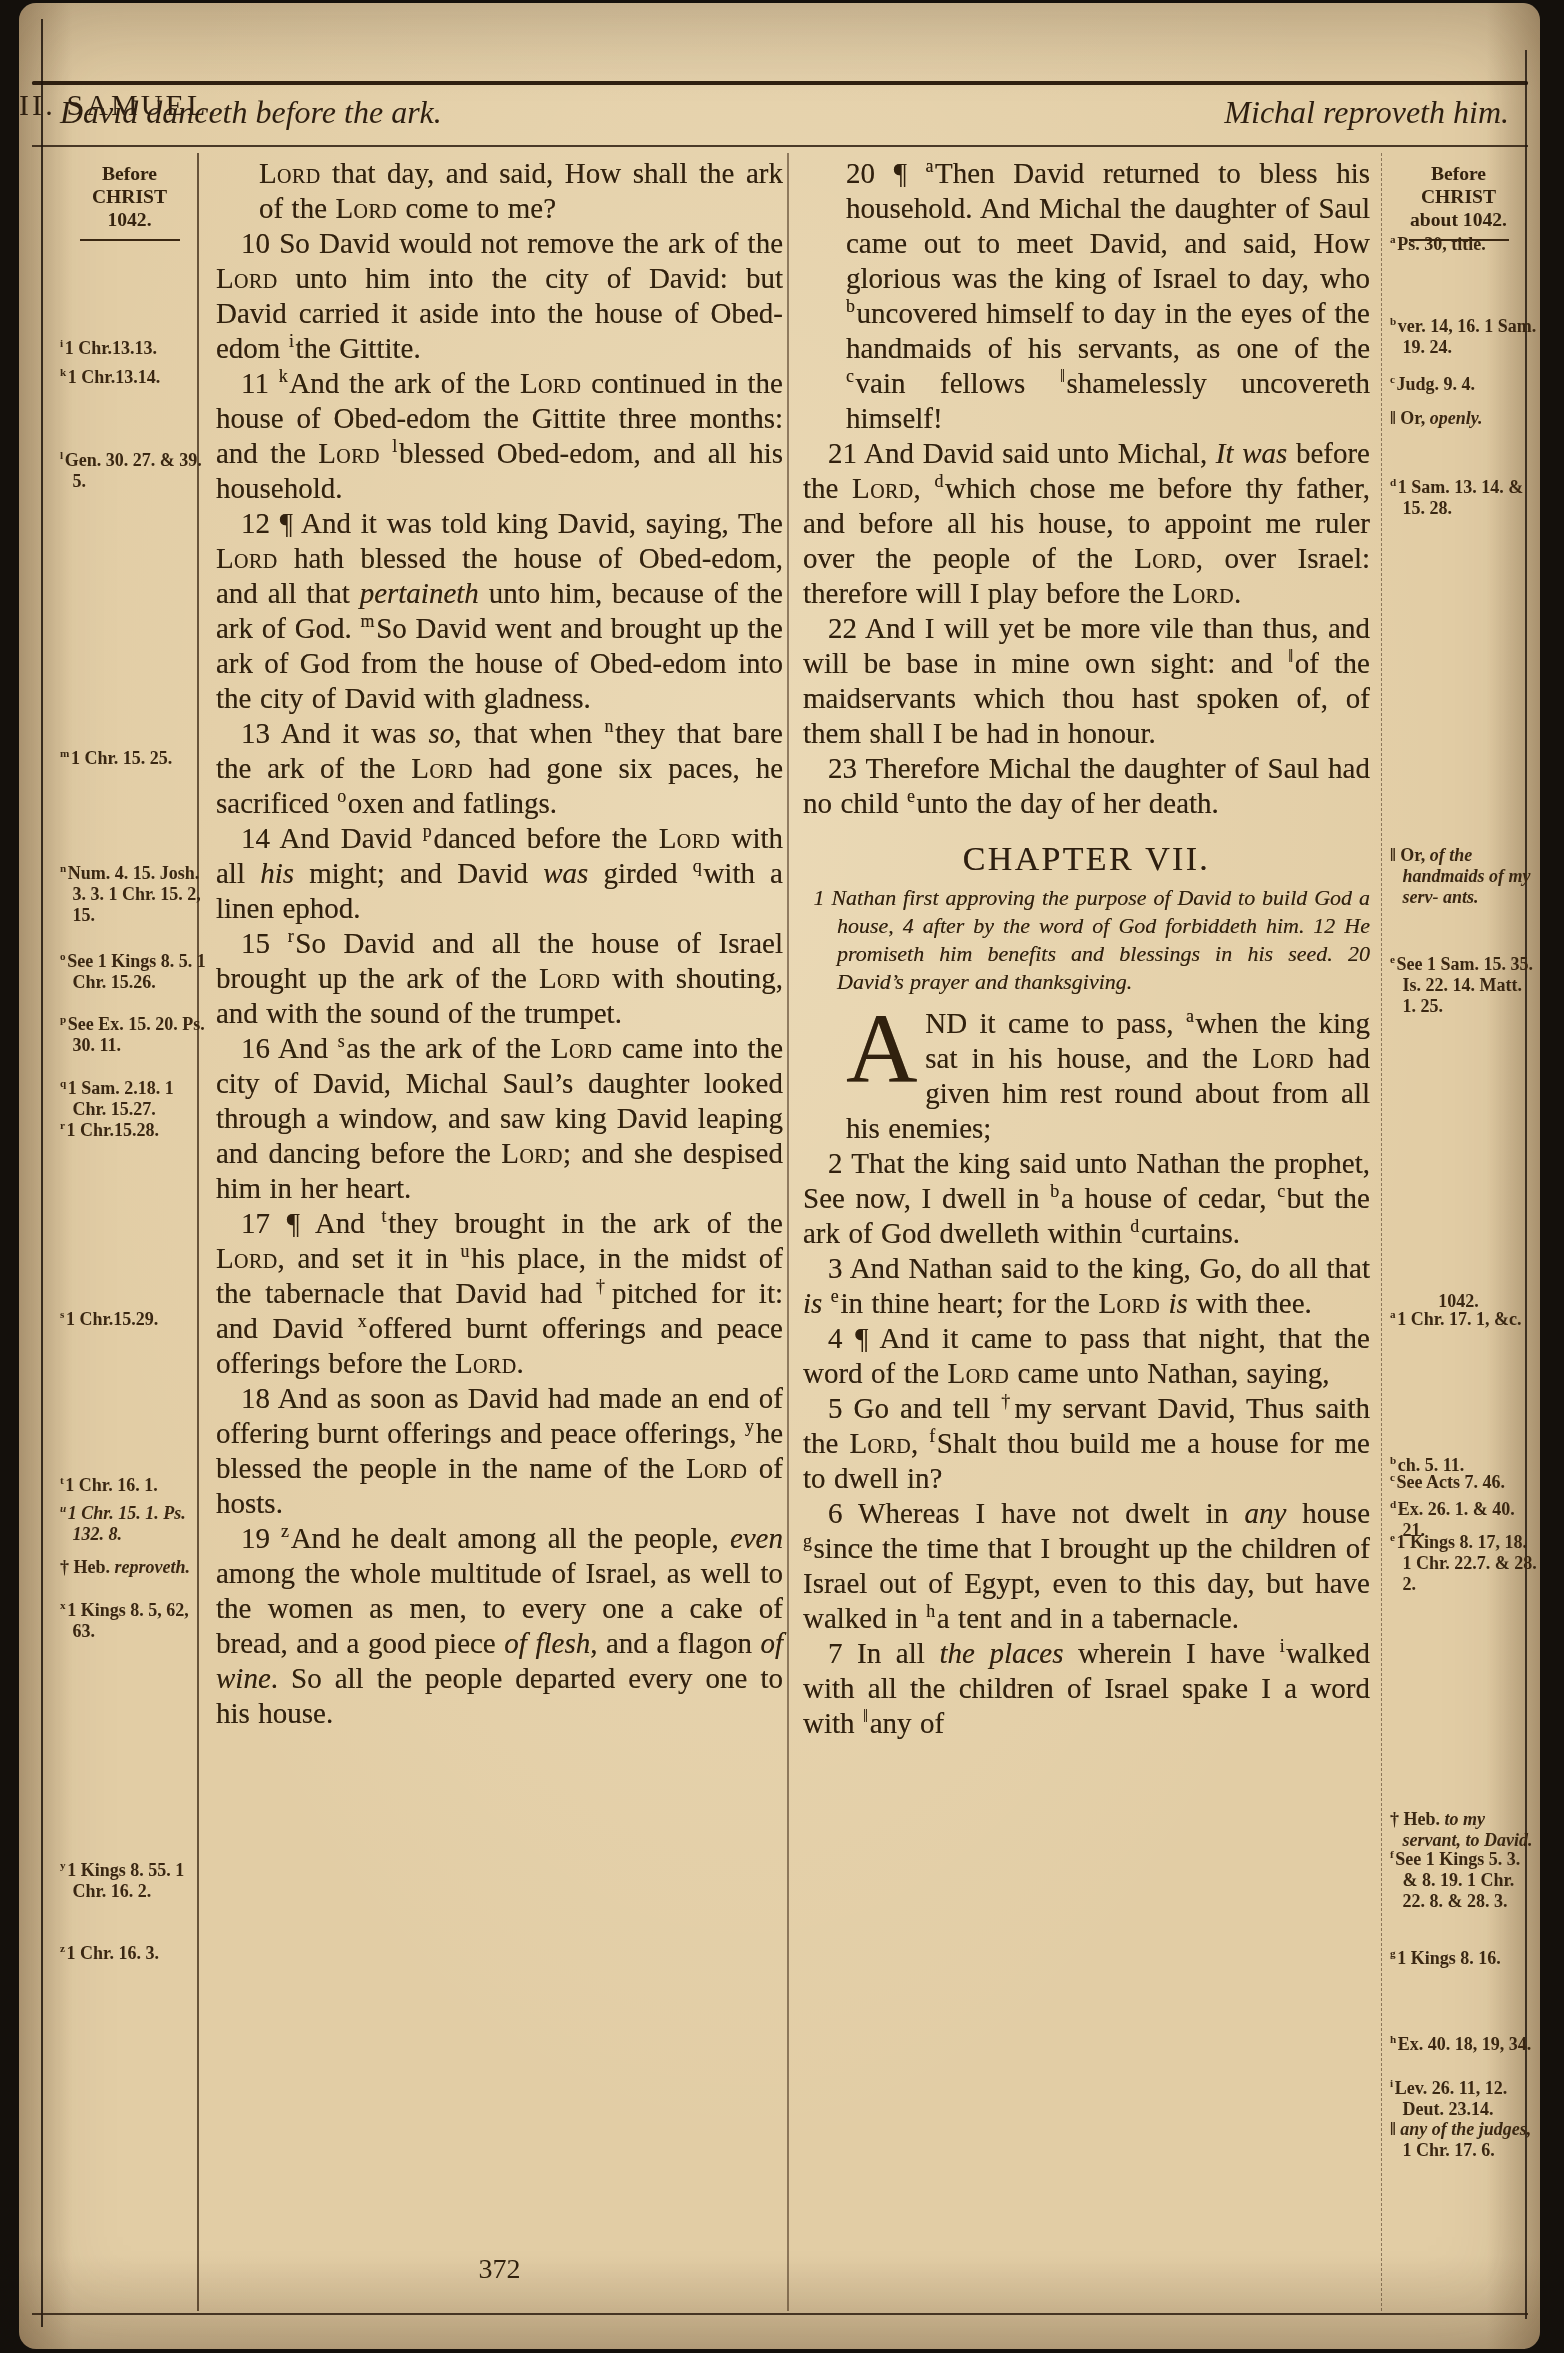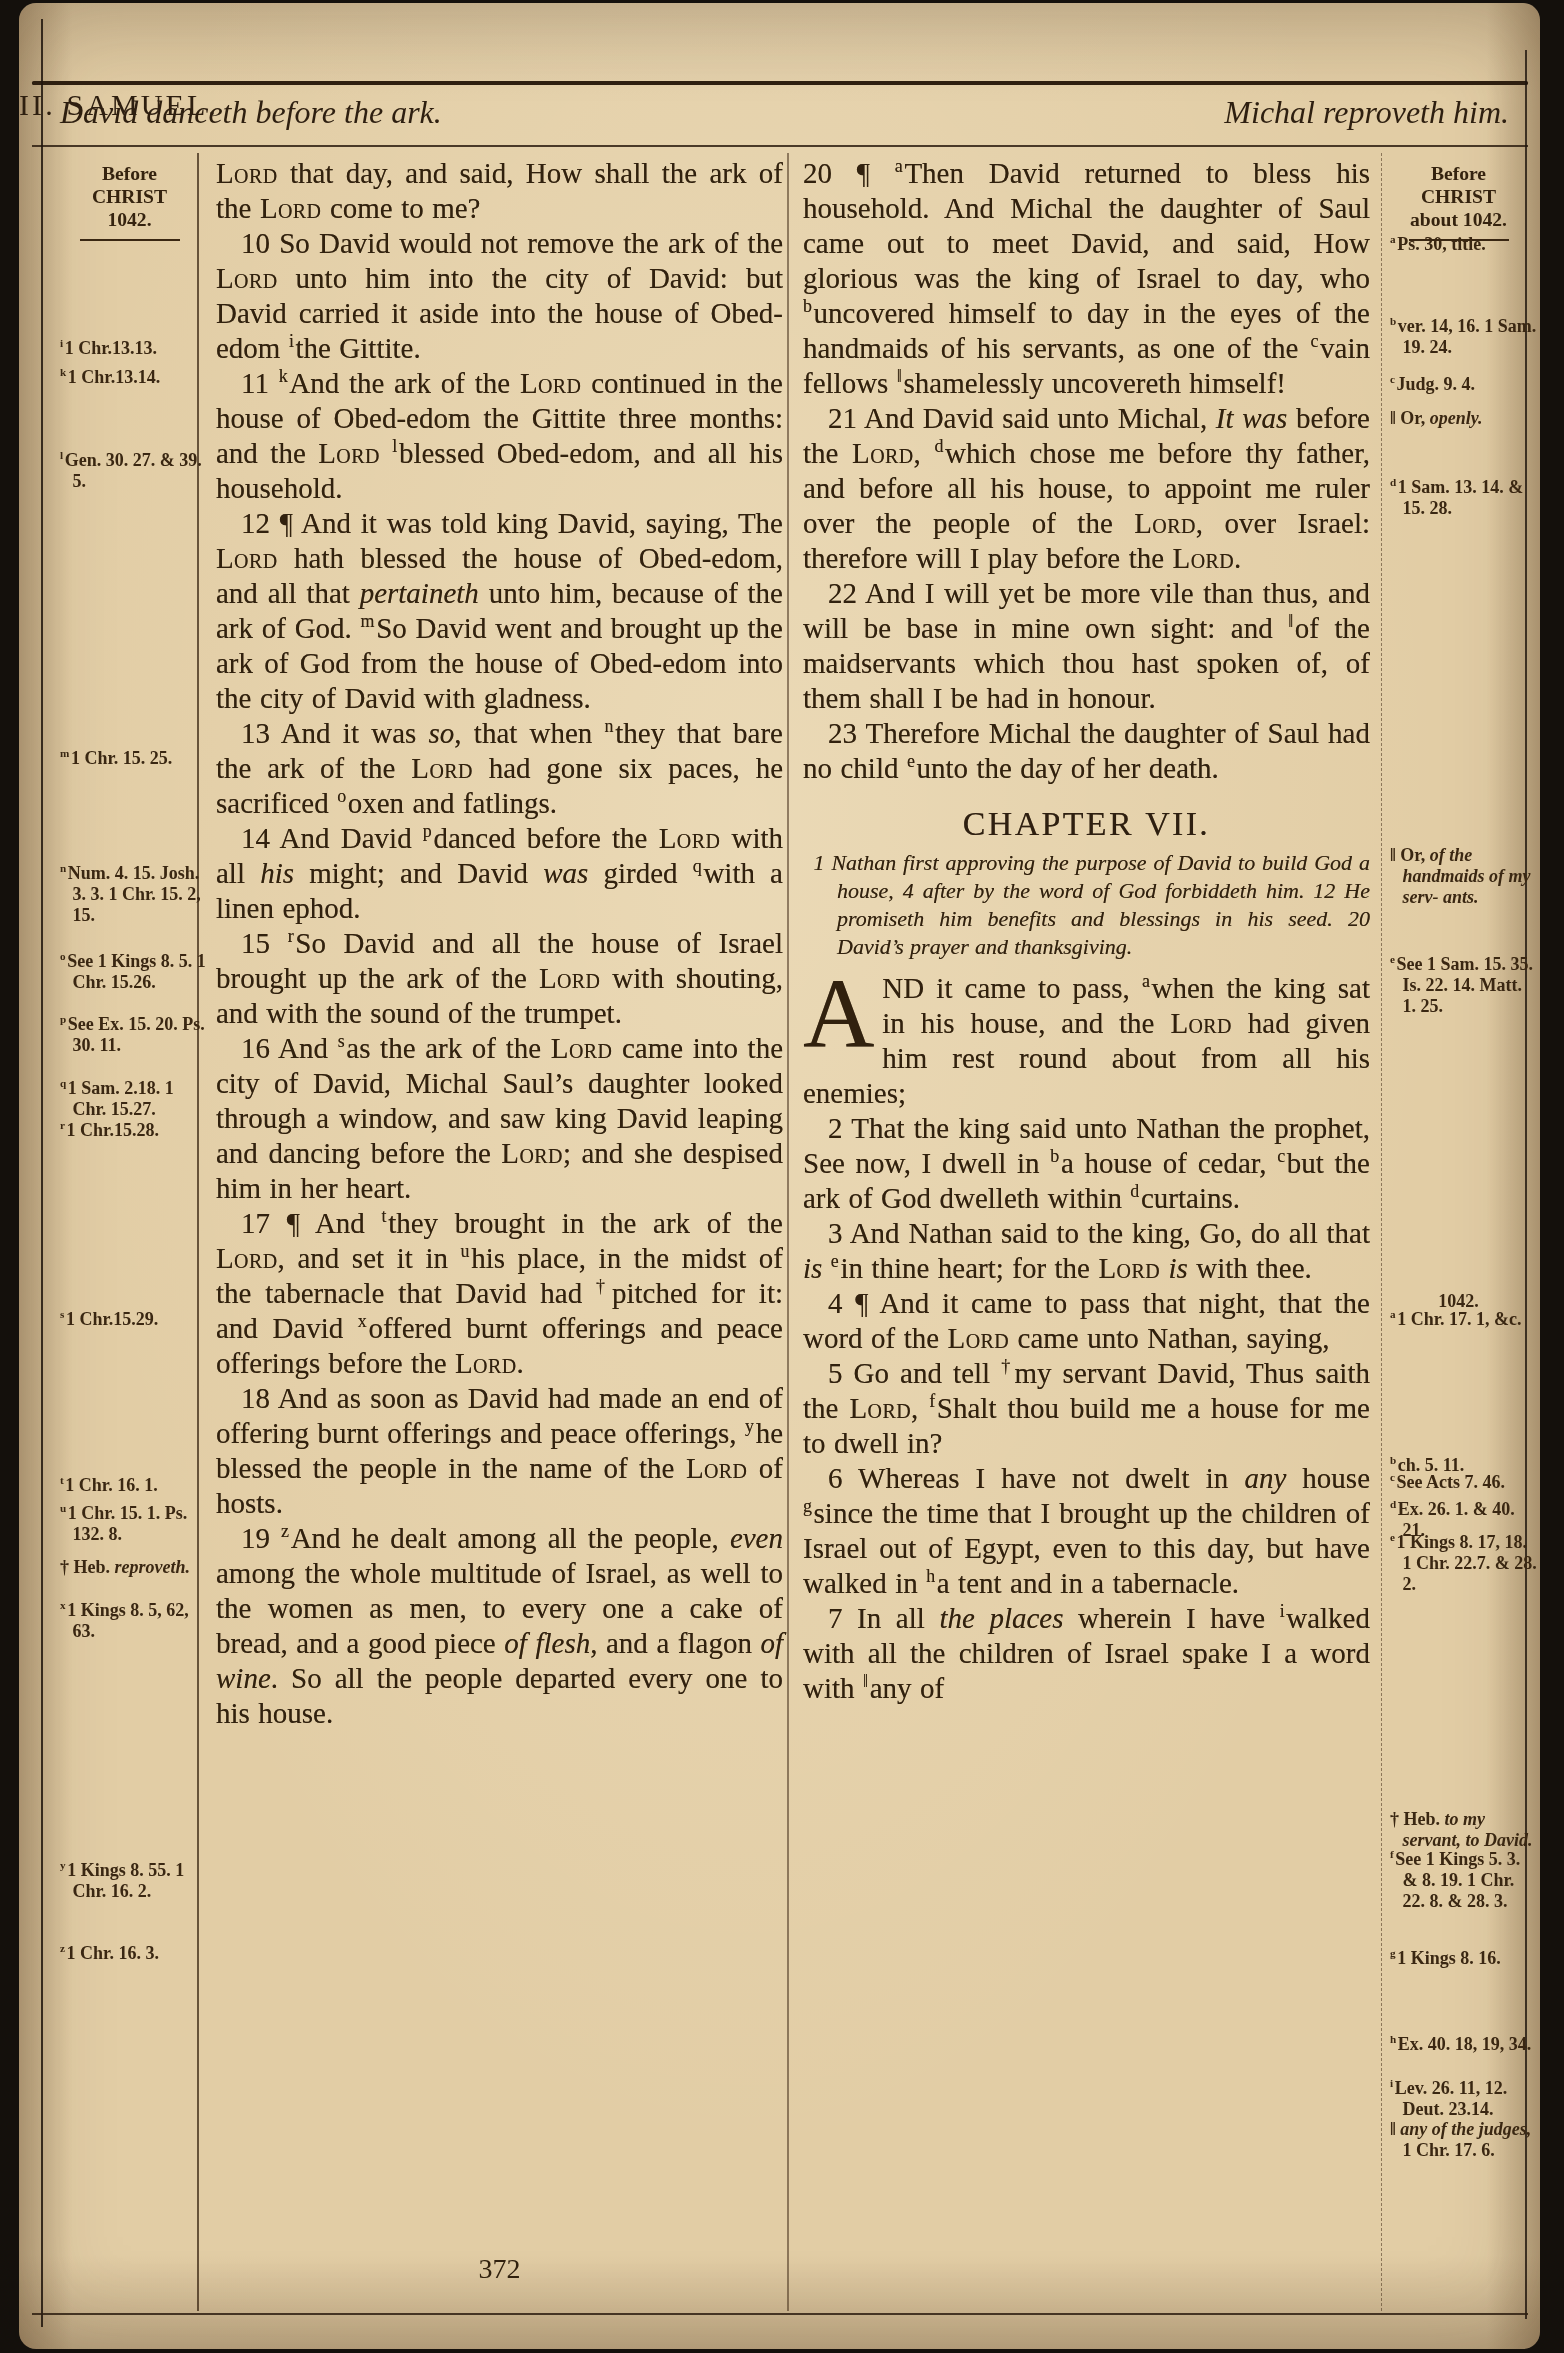--- a/index.html
+++ b/index.html
@@ -41,21 +41,21 @@
           font-size:19.6px;line-height:23px;color:#35230f;}
   .m-head .hr{display:block;margin:7.8px auto 0 auto;width:100px;height:1.6px;background:#3a2712;}
   sup{font-size:0.62em;line-height:0;margin-right:1.6px;}
   .sc{font-variant:small-caps;letter-spacing:0.4px;}
   
   .textcol{position:absolute;top:153px;font-size:29px;line-height:35px;text-align:justify;
            color:#31210e;word-spacing:1.2px;text-shadow:0 0 0.5px rgba(49,33,14,0.55);}
   .col-left{left:197px;width:567px;}
   .col-right{left:784px;width:567px;}
   .verse{margin:0;text-indent:25px;}
-  .verse.noindent{text-indent:0;}
+  .verse.noindent{text-indent:0;margin-left:43px;}
   .dropcap{float:left;font-size:99px;line-height:77px;padding:4.7px 7.8px 0 0;color:#31210e;}
   .chap-head{margin:20.3px 0 7.8px 0;text-align:center;font-size:34px;letter-spacing:2.3px;
              text-indent:0;color:#2e1f10;}
   .argument{font-style:italic;font-size:22px;line-height:28px;text-align:justify;
             padding-left:34px;text-indent:-23.5px;margin:0 0 9.4px 0;word-spacing:0.8px;}
   .pageno{position:absolute;left:197px;width:567px;top:2250px;text-align:center;
           font-size:28px;color:#31210e;}
 </style>
 </head>
 <body>
@@ -86,21 +86,21 @@
         <div class="note" style="top: 211px;"><sup>k</sup>1 Chr.13.14.</div>
         <div class="note" style="top: 294px;"><sup>l</sup>Gen. 30. 27. &amp; 39. 5.</div>
         <div class="note" style="top: 592px;"><sup>m</sup>1 Chr. 15. 25.</div>
         <div class="note" style="top: 707px;"><sup>n</sup>Num. 4. 15. Josh. 3. 3. 1 Chr. 15. 2, 15.</div>
         <div class="note" style="top: 795px;"><sup>o</sup>See 1 Kings 8. 5. 1 Chr. 15.26.</div>
         <div class="note" style="top: 858px;"><sup>p</sup>See Ex. 15. 20. Ps. 30. 11.</div>
         <div class="note" style="top: 922px;"><sup>q</sup>1 Sam. 2.18. 1 Chr. 15.27.</div>
         <div class="note" style="top: 964px;"><sup>r</sup>1 Chr.15.28.</div>
         <div class="note" style="top: 1153px;"><sup>s</sup>1 Chr.15.29.</div>
         <div class="note" style="top: 1319px;"><sup>t</sup>1 Chr. 16. 1.</div>
-        <div class="note" style="top: 1347px;"><sup>u</sup>1 Chr. 15. 1. Ps. 132. 8.</div>
+        <div class="note" style="top: 1347px; font-style: italic;"><sup>u</sup>1 Chr. 15. 1. Ps. 132. 8.</div>
         <div class="note" style="top: 1401px;">† Heb. <em>reproveth.</em></div>
         <div class="note" style="top: 1444px;"><sup>x</sup>1 Kings 8. 5, 62, 63.</div>
         <div class="note" style="top: 1704px;"><sup>y</sup>1 Kings 8. 55. 1 Chr. 16. 2.</div>
         <div class="note" style="top: 1787px;"><sup>z</sup>1 Chr. 16. 3.</div>
       </div>
 
     <div class="textcol col-left" id="col-left">
         <p class="verse noindent"><span class="sc">Lord</span> that day, and said, How shall the ark of the <span class="sc">Lord</span> come to me?</p>
         <p class="verse">10 So David would not remove the ark of the <span class="sc">Lord</span> unto him into the city of David: but David carried it aside into the house of Obed-edom <sup>i</sup>the Gittite.</p>
         <p class="verse">11 <sup>k</sup>And the ark of the <span class="sc">Lord</span> continued in the house of Obed-edom the Gittite three months: and the <span class="sc">Lord</span> <sup>l</sup>blessed Obed-edom, and all his household.</p>

